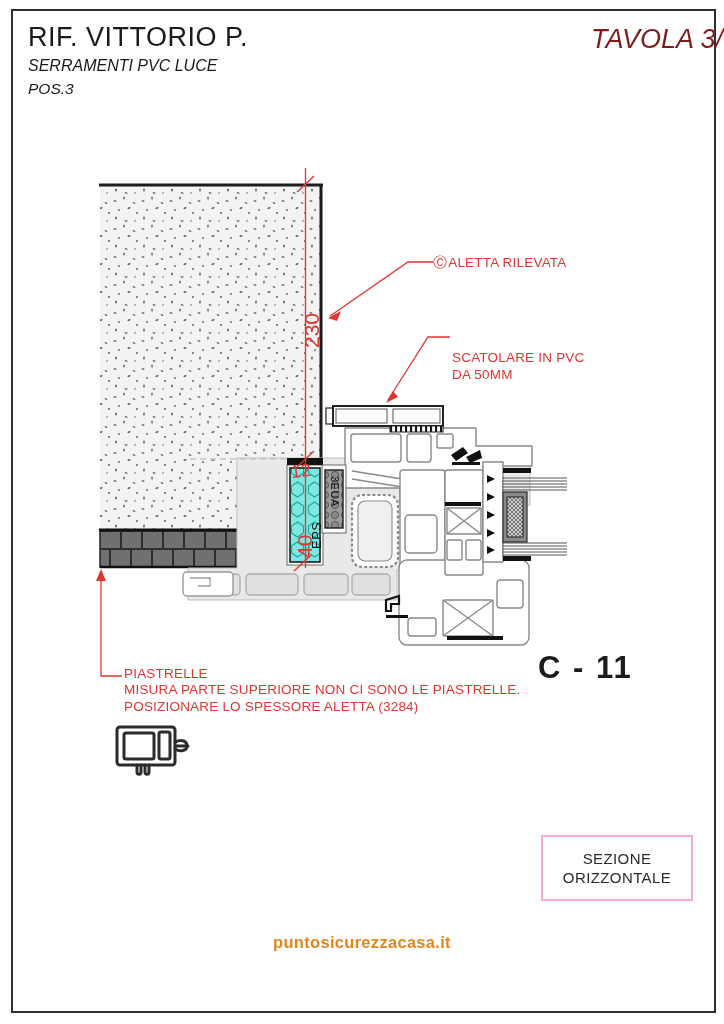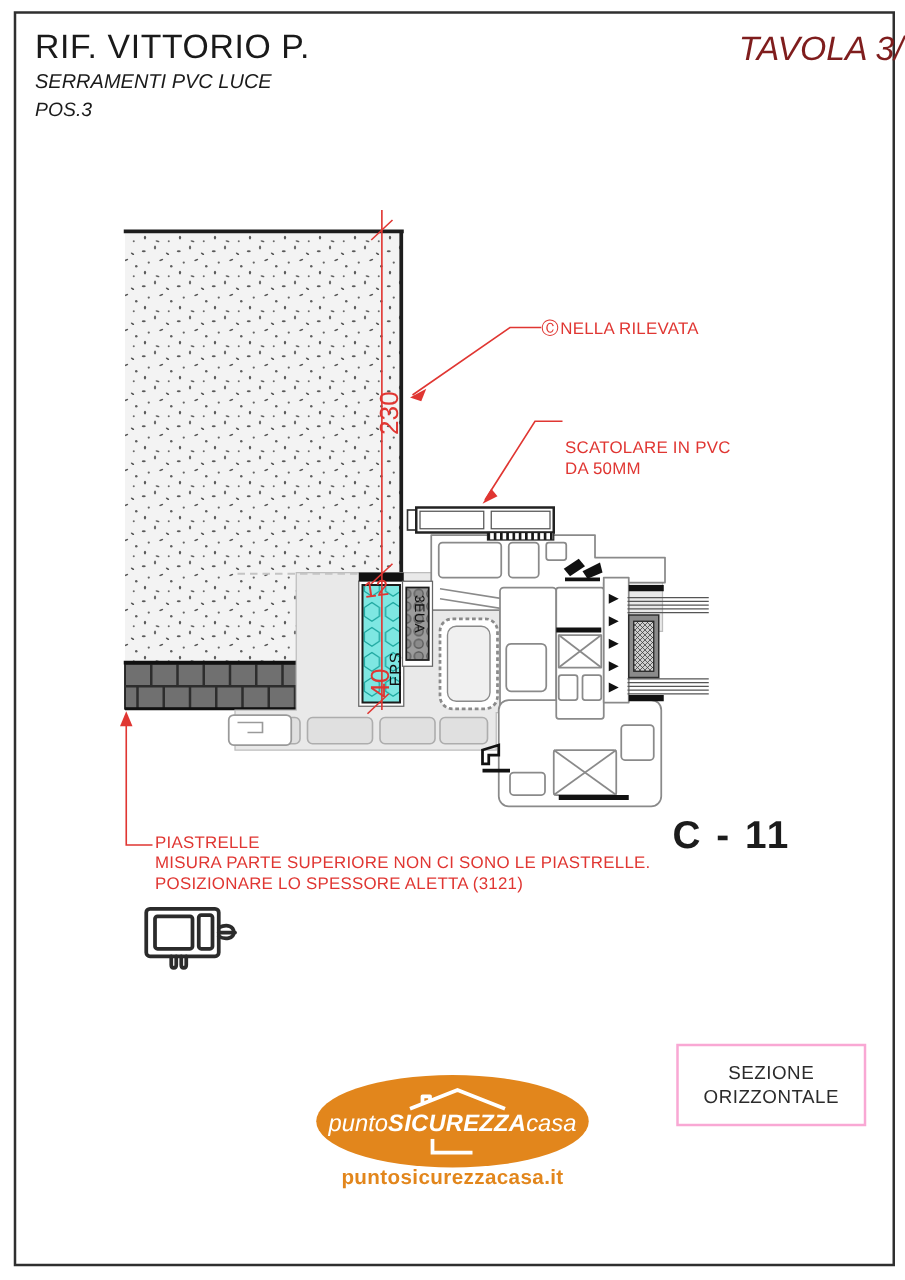--- a/index.html
+++ b/index.html
@@ -223,36 +223,36 @@
       <polyline points="101,573 101,676 122,676"></polyline>
       <g fill="#e03632" stroke="none">
         <polygon points="328,318 341,311 337,321"></polygon>
         <polygon points="386,403 393,391 398,397"></polygon>
         <polygon points="101,569 96,581 106,581"></polygon>
       </g>
     </g>
   </svg>
 
   <div class="abs red ann misura">
-    <span class="csym">Ⓒ</span><span>NELLA RILEVATA</span>
+    <span class="csym">Ⓒ</span><span>ALETTA RILEVATA</span>
   </div>
   <div class="abs red ann scatolare">
     <div>SCATOLARE IN PVC</div>
     <div>DA 50MM</div>
   </div>
   <div class="abs red dim dim230">230</div>
   <div class="abs red dim dim40">40</div>
   <div class="abs red dim12">12</div>
   <div class="abs epslbl">EPS</div>
   <div class="abs blockcode">3EUA</div>
 
   <div class="abs red ann piastrelle">
     <div>PIASTRELLE</div>
     <div>MISURA PARTE SUPERIORE NON CI SONO LE PIASTRELLE.</div>
-    <div>POSIZIONARE LO SPESSORE ALETTA (3121)</div>
+    <div>POSIZIONARE LO SPESSORE ALETTA (3284)</div>
   </div>
 
   <svg class="abs" style="left:112px;top:720px" width="90" height="60" viewBox="0 0 90 60">
     <g fill="none" stroke="#2b2b2b" stroke-width="3" stroke-linejoin="round" stroke-linecap="round">
       <rect x="5" y="7" width="58" height="38" rx="3"></rect>
       <rect x="12" y="13" width="30" height="26" rx="2"></rect>
       <rect x="47" y="12" width="11" height="27" rx="2"></rect>
       <path d="M63,22 c7,-3 12,-1 12,4 c0,5 -7,6 -12,3"></path>
       <line x1="63" y1="26" x2="76" y2="26"></line>
       <path d="M25,45 v7 c0,3 4,3 4,0 v-7"></path>
@@ -260,29 +260,14 @@
     </g>
   </svg>
 
   <div class="abs c10">C - 11</div>
 
   <div class="abs stamp">
     <div>SEZIONE</div>
     <div>ORIZZONTALE</div>
   </div>
 
-  <div class="abs logo">
-    <span class="logo-reg" style="color:#fff;">®</span>
-    <svg width="96" height="20" viewBox="0 0 96 20" style="margin-bottom:1px;">
-      <g fill="none" stroke="#fff" stroke-width="3" stroke-linejoin="round">
-        <path d="M14,18 L52,3 L90,18"></path>
-        <path d="M24,14 L24,8 L30,8 L30,11"></path>
-      </g>
-    </svg>
-    <div class="logo-text">
-      <span>punto</span><span class="bold">SICUREZZA</span><span>casa</span>
-    </div>
-    <svg width="40" height="14" viewBox="0 0 40 14" style="margin-top:2px;">
-      <path d="M4,0 L4,11 L36,11" fill="none" stroke="#fff" stroke-width="3"></path>
-    </svg>
-  </div>
   <div class="abs website">puntosicurezzacasa.it</div>
 </div>
 
 </body></html>

